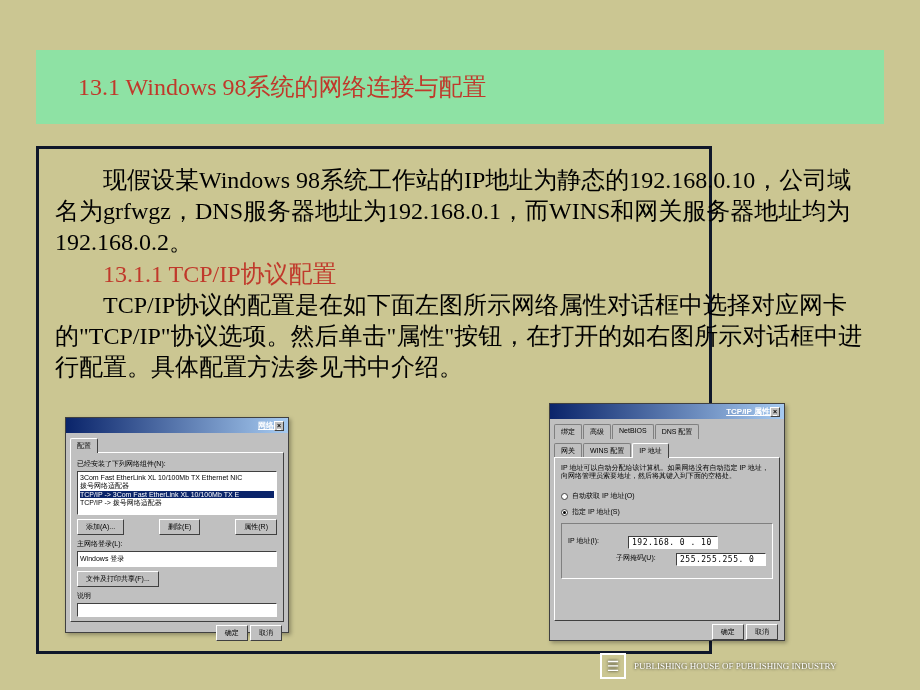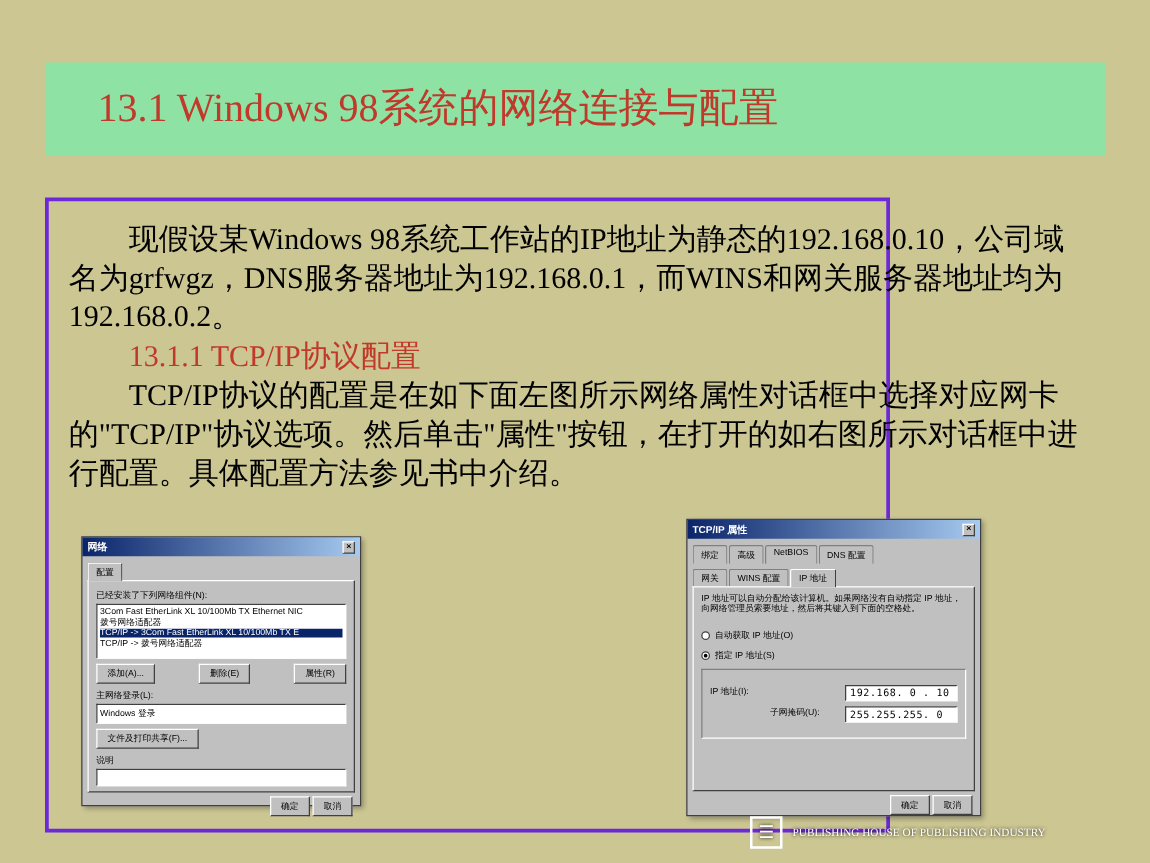--- a/index.html
+++ b/index.html
@@ -17,30 +17,30 @@
     left: 36px;
     width: 848px;
     height: 74px;
     background: #8ee2a4;
     display: flex;
     align-items: center;
     padding-left: 42px;
   }
   .title-text {
     color: #c0392b;
-    font-size: 32px;
+    font-size: 24px;
     font-family: "SimSun", serif;
   }
   .content-frame {
     position: absolute;
-    top: 158px;
+    top: 146px;
     left: 36px;
     width: 676px;
     height: 508px;
-    border: 3px solid #6d28d9;
+    border: 3px solid #0f172a;
     background: #cbc692;
   }
   .body-text {
     position: absolute;
     top: 16px;
     left: 16px;
     width: 816px;
     color: #000;
     font-size: 24px;
     line-height: 1.3;
@@ -57,22 +57,23 @@
     font-size: 8px;
     color: #000;
   }
   .dialog-title {
     background: linear-gradient(to right, #0a246a, #a6caf0);
     color: #fff;
     padding: 2px 4px;
     font-weight: bold;
     font-size: 8px;
     display: flex;
-    justify-content: space-between;
+    justify-content: flex-end;
     align-items: center;
+    text-decoration: underline;
   }
   .dialog-title .xbox {
     background: #c0c0c0;
     width: 10px; height: 10px;
     border: 1px solid #fff;
     border-right-color:#404040; border-bottom-color:#404040;
     text-align:center; line-height:7px; font-size:7px; color:#000;
   }
   .tabs {
     display: flex;
@@ -210,21 +211,21 @@
       <div class="lbl" style="line-height:1.2;">IP 地址可以自动分配给该计算机。如果网络没有自动指定 IP 地址，向网络管理员索要地址，然后将其键入到下面的空格处。</div>
       <div class="row" style="margin-top:10px;">
         <span class="radio"></span>
         <span class="lbl">自动获取 IP 地址(O)</span>
       </div>
       <div class="row">
         <span class="radio sel"></span>
         <span class="lbl">指定 IP 地址(S)</span>
       </div>
       <div style="border:1px solid; border-color:#808080 #fff #fff #808080; padding:8px 6px; margin-top:2px;">
-        <div class="row" style="justify-content:space-between;">
+        <div class="row" style="justify-content:flex-start;">
           <span class="lbl" style="width:60px;">IP 地址(I):</span>
           <span class="ipbox">192.168. 0 . 10</span>
         </div>
         <div class="row" style="justify-content:flex-end;">
           <span class="lbl" style="width:60px;">子网掩码(U):</span>
           <span class="ipbox">255.255.255. 0</span>
         </div>
       </div>
     </div>
     <div style="text-align:right; padding:3px 6px;">

